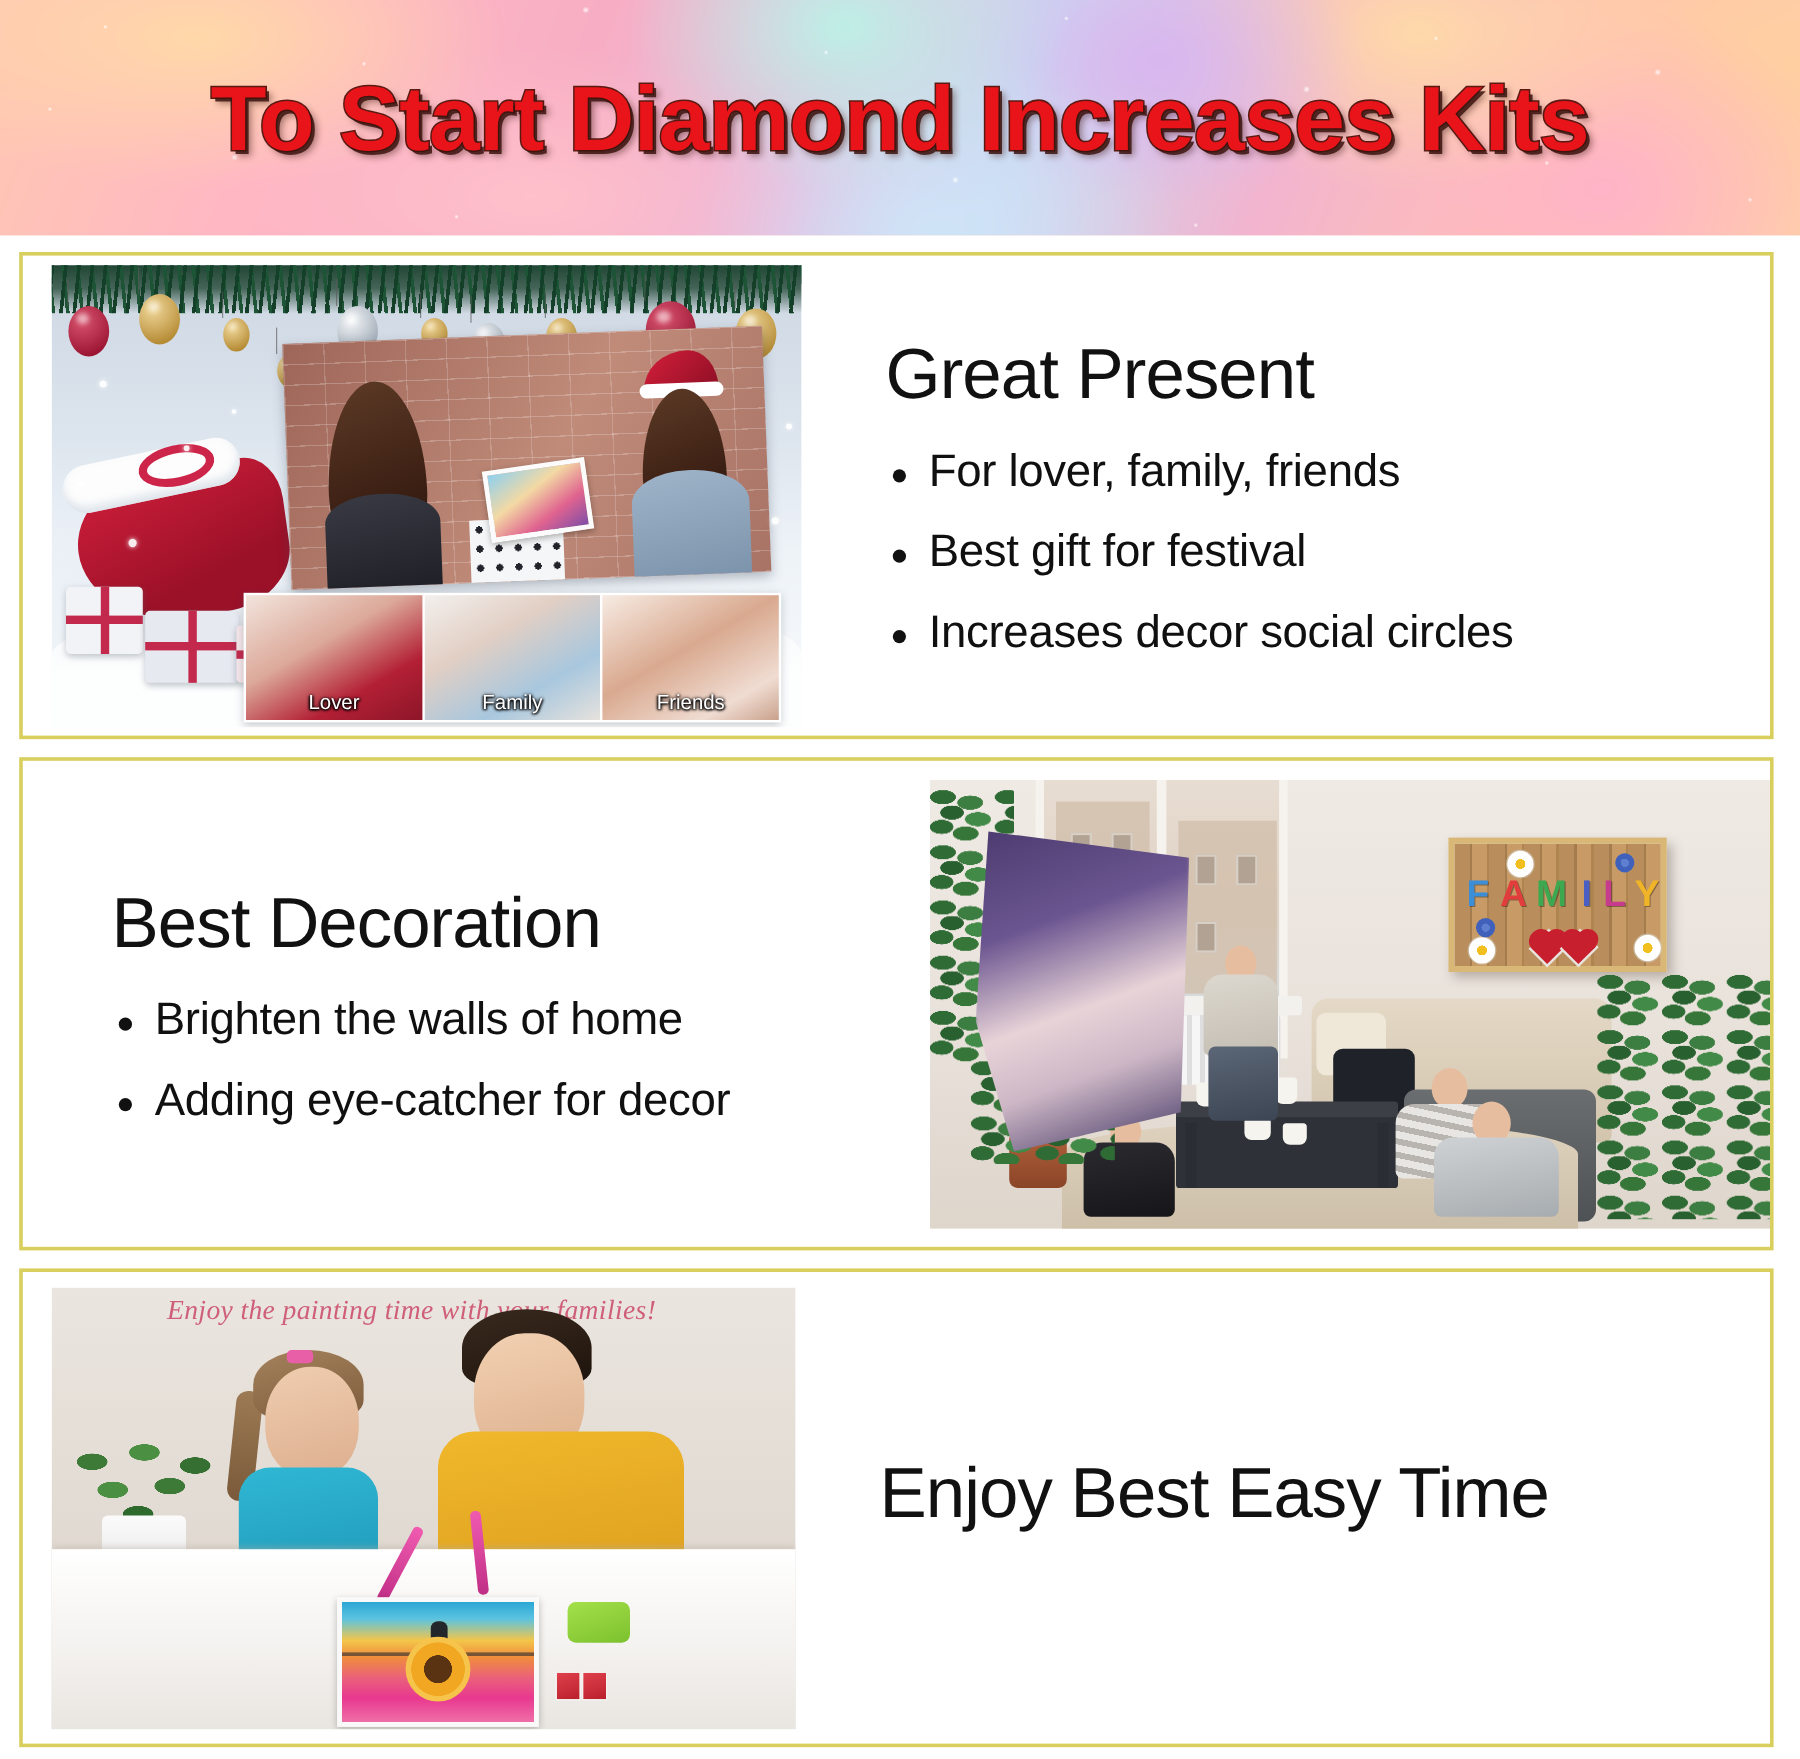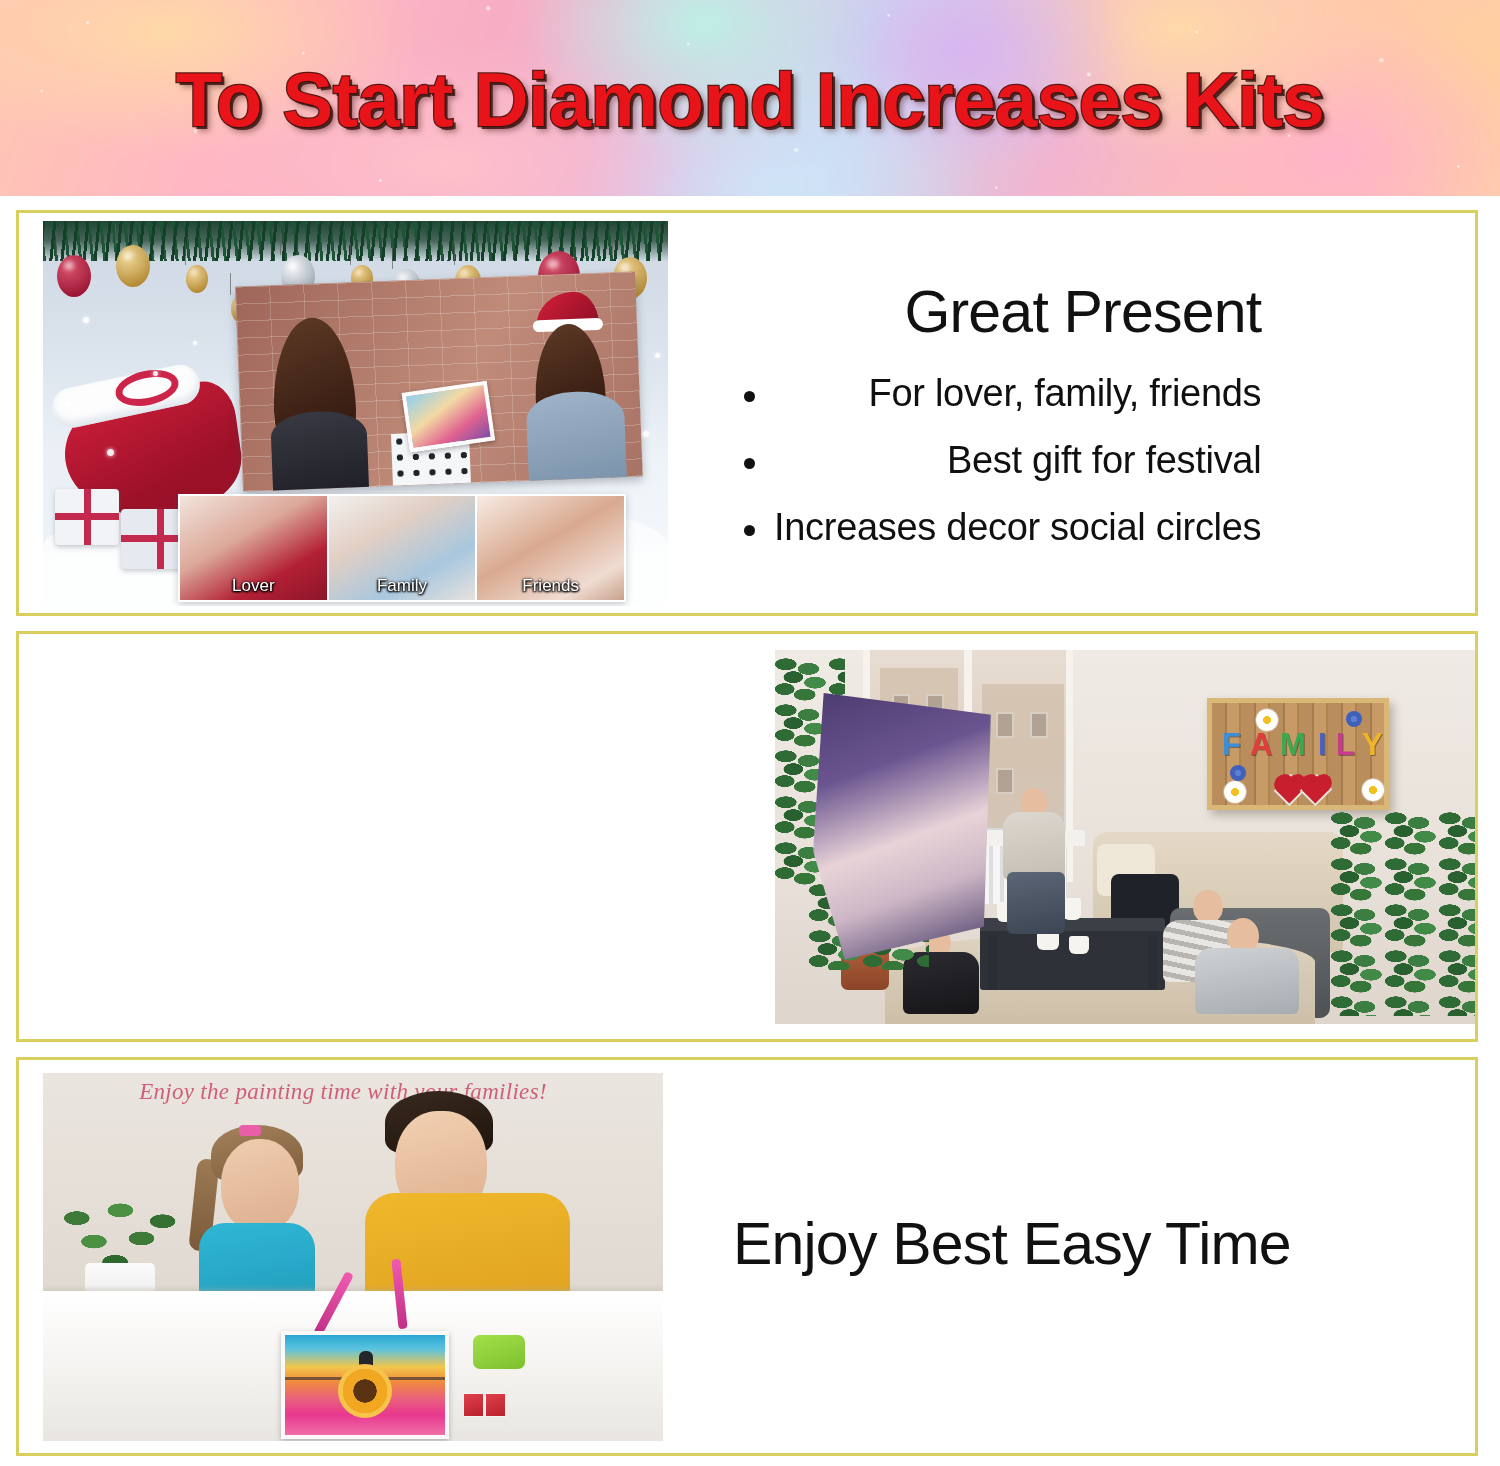--- a/index.html
+++ b/index.html
@@ -86,21 +86,20 @@
     display: flex;
     align-items: center;
   }
   #panel-1 { left: 16px; top: 210px;  width: 1462px; height: 406px; }
   #panel-2 { left: 16px; top: 631px;  width: 1462px; height: 411px; }
   #panel-3 { left: 16px; top: 1057px; width: 1462px; height: 399px; }
 
   .panel-text {
     flex: 0 0 auto;
     padding: 0 26px;
-    text-align: right;
   }
   .panel-heading {
     font-family: "Liberation Sans", sans-serif;
     font-size: 59px;
     font-weight: normal;
     color: #111111;
     letter-spacing: -0.8px;
     margin-bottom: 26px;
     white-space: nowrap;
   }
@@ -225,21 +224,21 @@
     transform: rotate(-6deg);
     box-shadow: 0 2px 5px rgba(0,0,0,.3);
   }
   .polka-box {
     position:absolute; left: 150px; bottom: 0; width: 78px; height: 52px;
     background: #f5f6f7;
     background-image: radial-gradient(circle 3px at 8px 8px, #20232a 99%, transparent 100%);
     background-size: 16px 16px;
   }
   .thumb-strip {
-    position: absolute; left: 135px; bottom: 4px; width: 448px; height: 108px;
+    position: absolute; left: 160px; bottom: 4px; width: 448px; height: 108px;
     display: flex; gap: 2px; background:#fff; padding:2px;
     box-shadow: 0 2px 7px rgba(60,70,85,.3);
   }
   .thumb { flex: 1; position: relative; overflow: hidden; }
   .t1 { background: linear-gradient(150deg,#f2e4dc 0%,#dca99a 40%,#b32035 72%,#8d1528 100%); }
   .t2 { background: linear-gradient(150deg,#f2f0ee 0%,#e2cfc4 35%,#a8c7de 70%,#e6e2dd 100%); }
   .t3 { background: linear-gradient(150deg,#f7ebe3 0%,#d9a98f 45%,#f0dcd2 80%,#c9a18c 100%); }
   .thumb-label {
     position:absolute; left:0; right:0; bottom:4px;
     text-align:center;
@@ -559,20 +558,27 @@
     <ul class="bullets">
       <li>For lover, family, friends</li>
       <li>Best gift for festival</li>
       <li>Increases decor social circles</li>
     </ul>
   </div>
 </div>
 
 <div class="panel" id="panel-2">
 
+  <div class="panel-text" style="margin-left:48px;">
+    <div class="panel-heading">Best Decoration</div>
+    <ul class="bullets">
+      <li>Brighten the walls of home</li>
+      <li>Adding eye-catcher for decor</li>
+    </ul>
+  </div>
 
   <div class="panel-photo" id="photo-2">
     <div class="lr-bg"></div>
 
     <div class="lr-window">
       <div class="bldg" style="left:10px; top:18px; width:78px; height:160px;"></div>
       <div class="bldg" style="left:112px; top:34px; width:82px; height:144px;"></div>
       <div class="bldg-win" style="left:22px;  top:44px;"></div>
       <div class="bldg-win" style="left:56px;  top:44px;"></div>
       <div class="bldg-win" style="left:22px;  top:98px;"></div>

